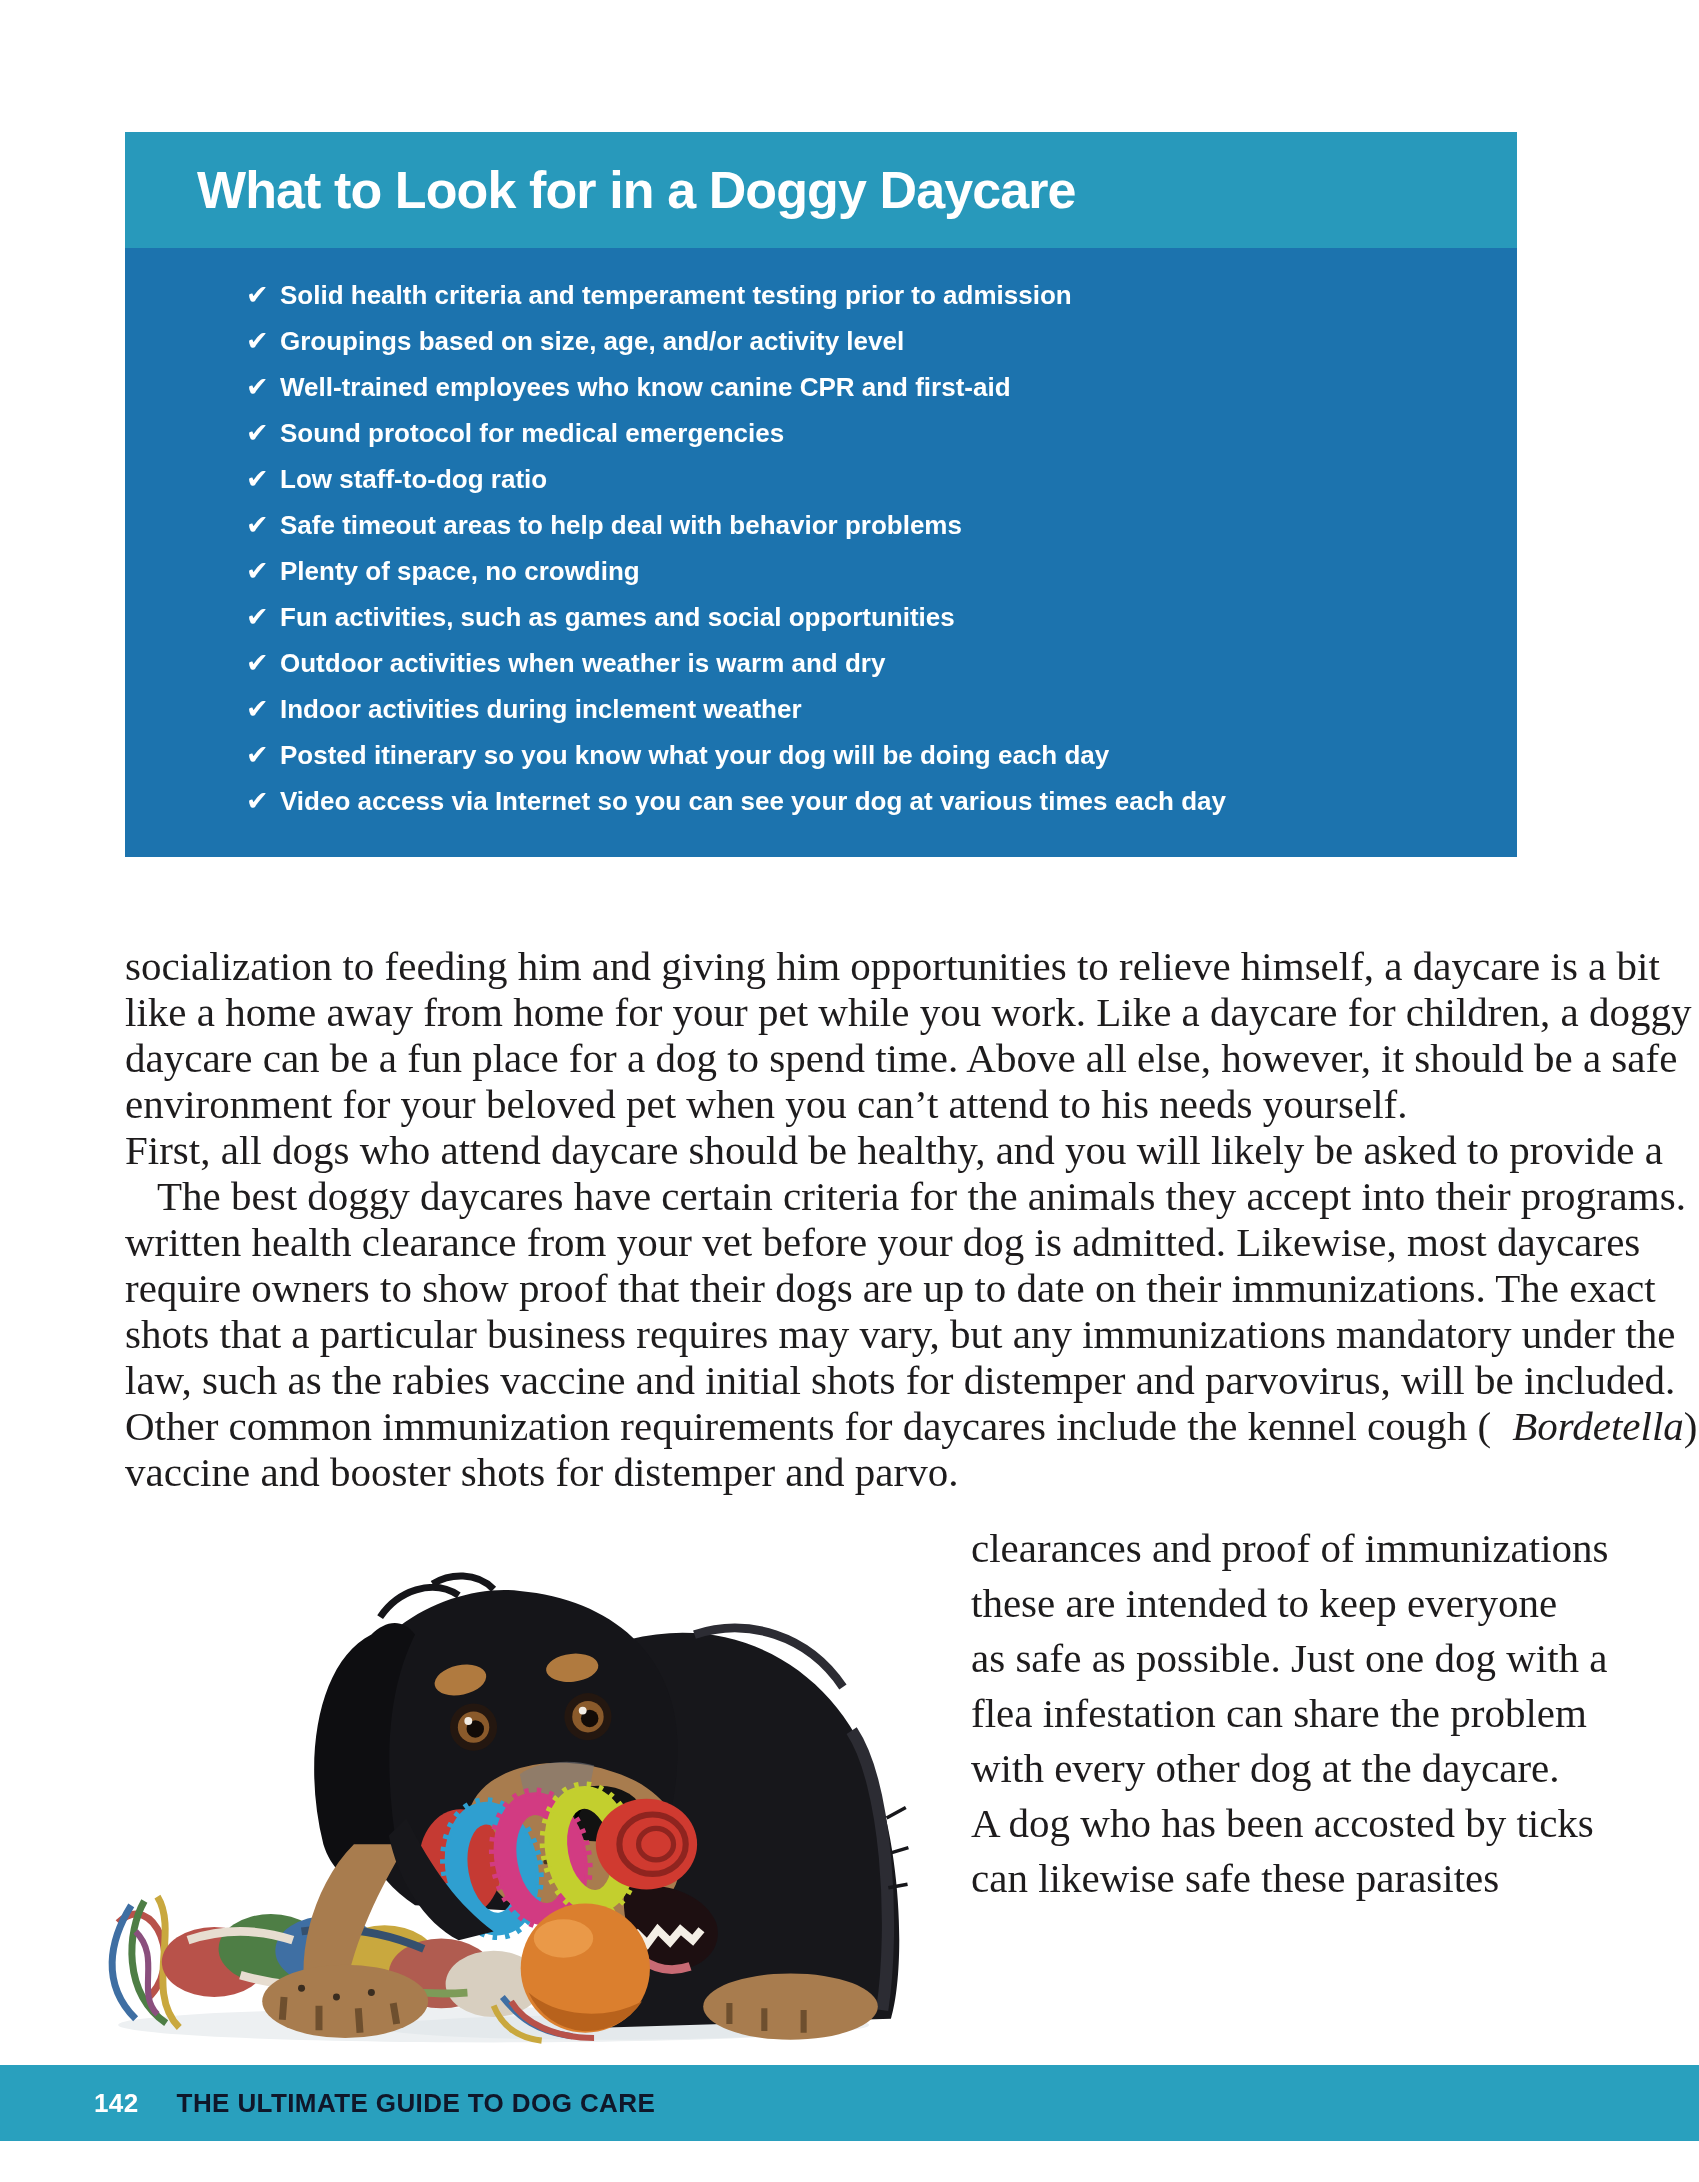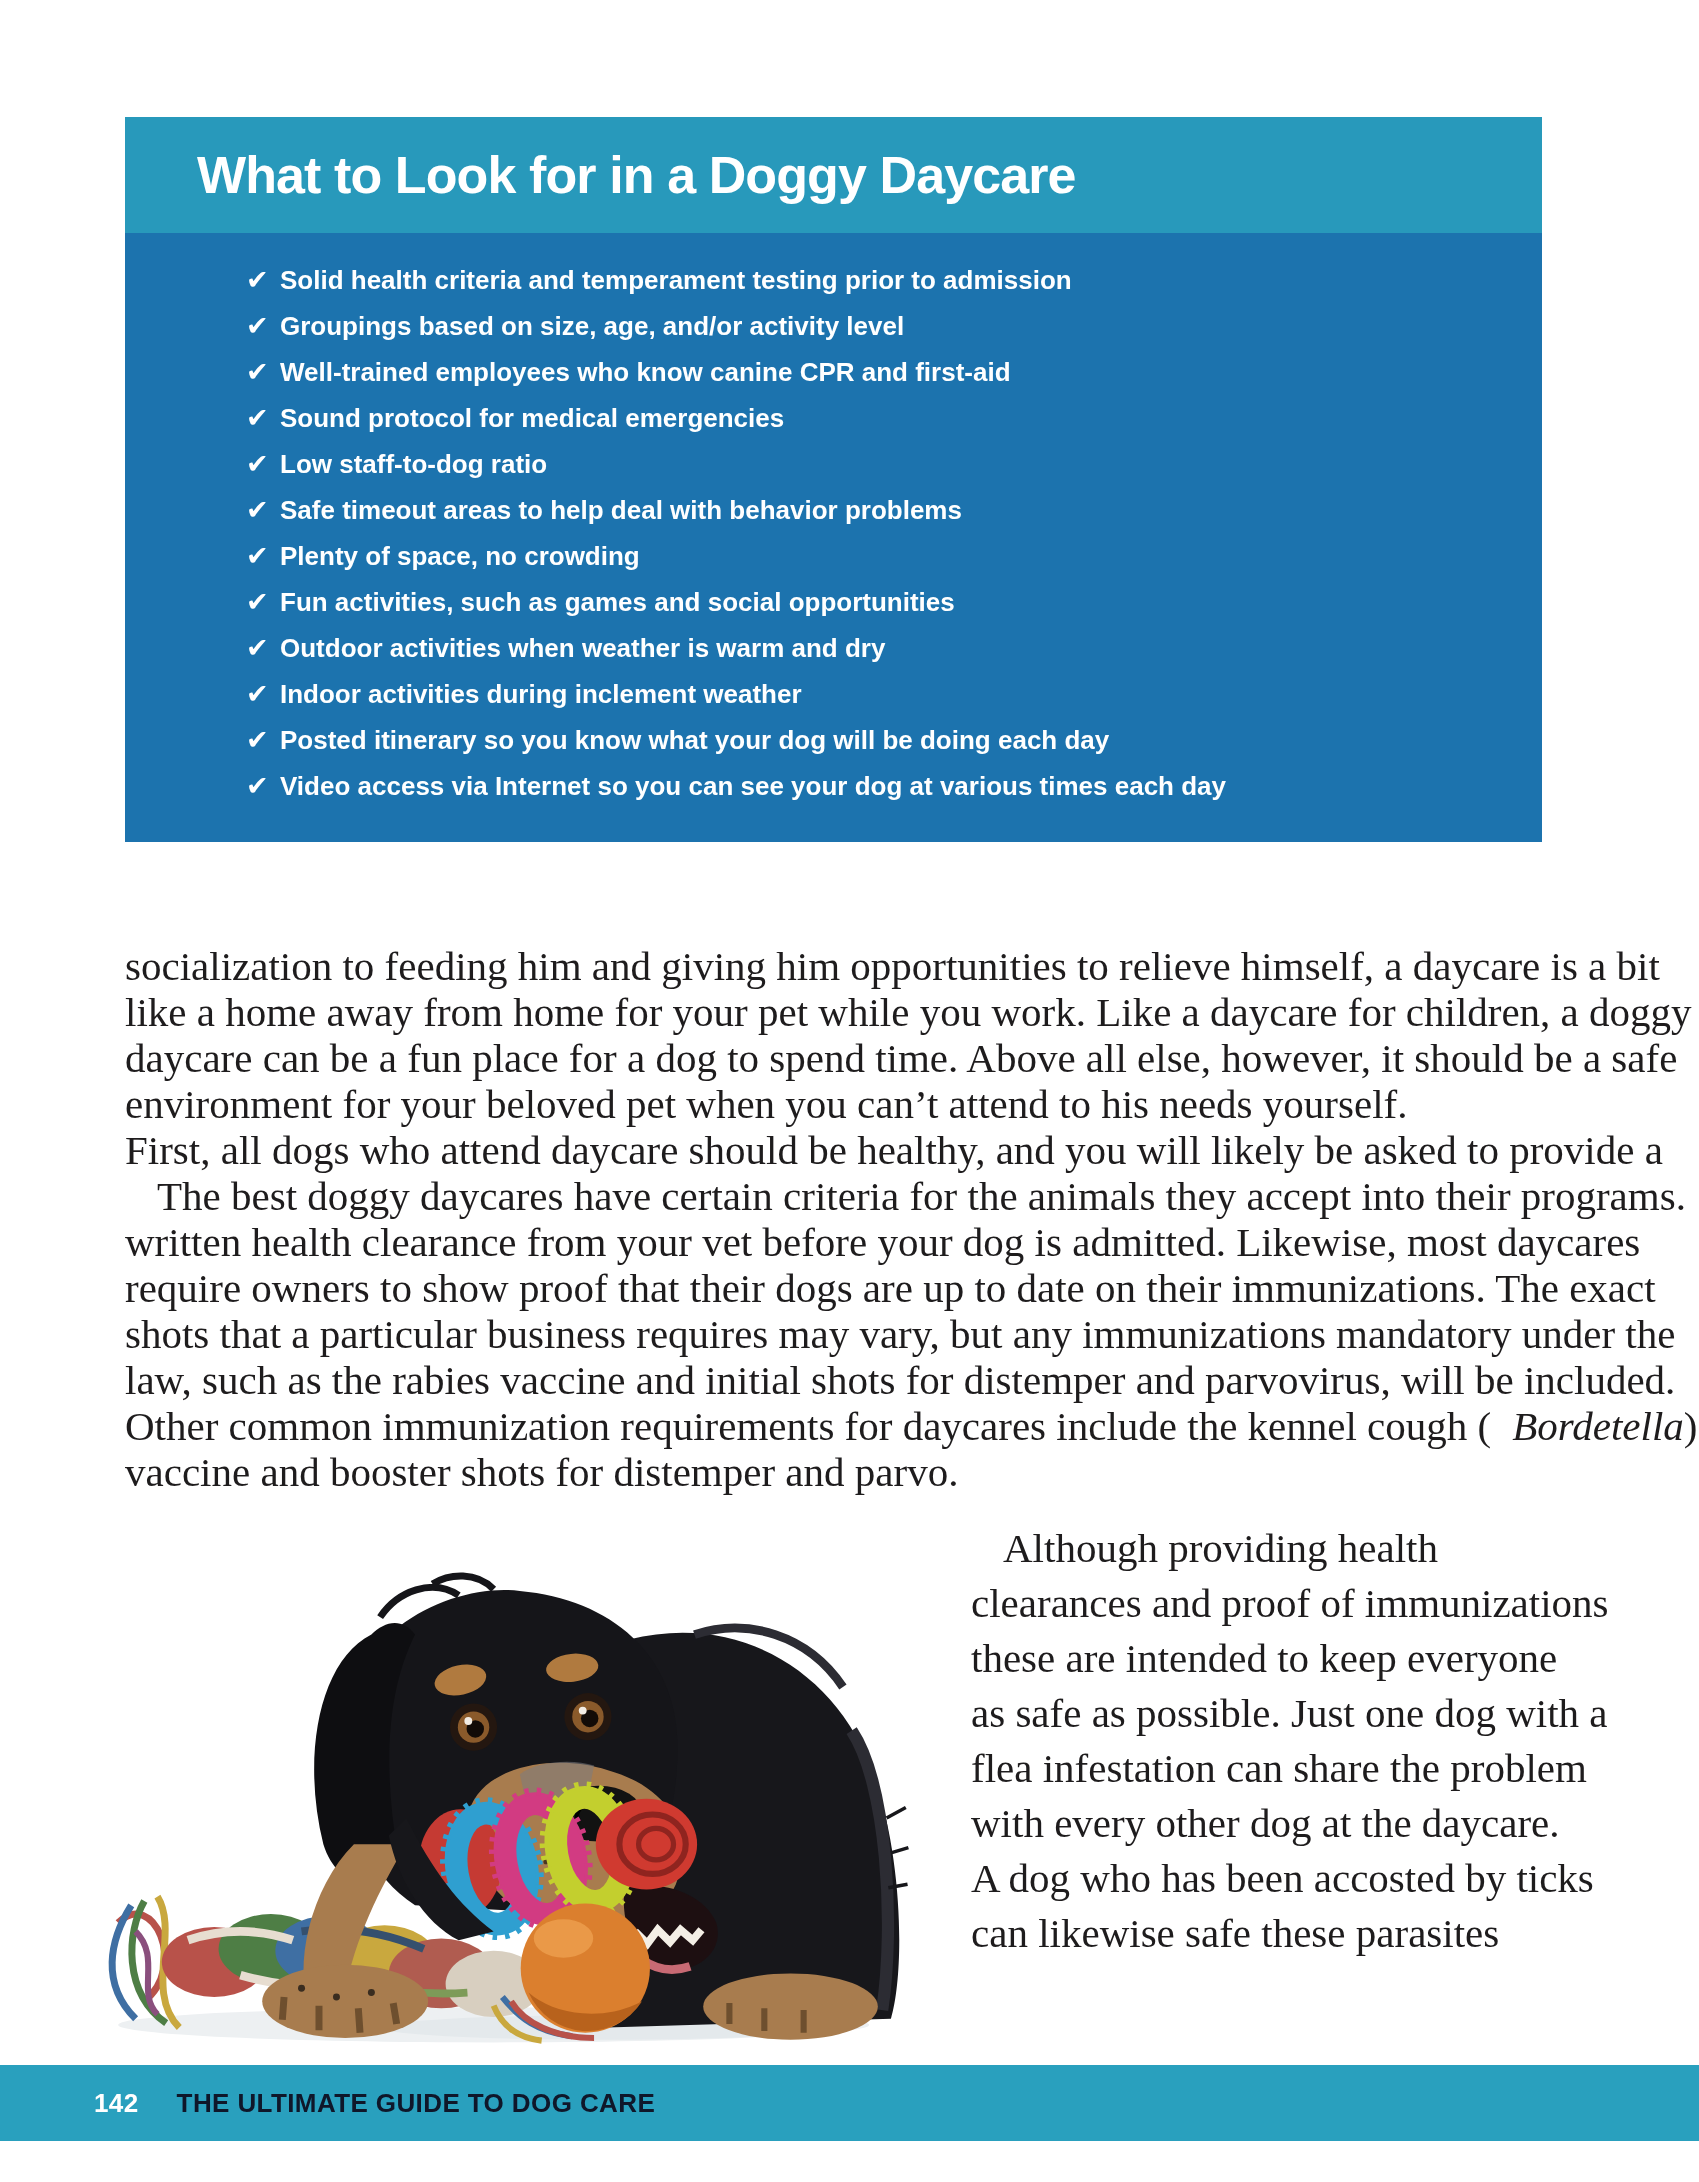--- a/index.html
+++ b/index.html
@@ -1,20 +1,20 @@
 <!DOCTYPE html>
 <html style="font-size:14px"><head>
 <meta charset="utf-8">
 <style>
   html,body{margin:0;padding:0;background:#ffffff;}
   #page{position:relative;width:1700px;height:2183px;background:#ffffff;overflow:hidden;
         font-family:"Liberation Sans",sans-serif;}
 
   
-  #infobox{position:absolute;left:125px;top:117px;width:1392px;height:725px;padding-left:25px;}
+  #infobox{position:absolute;left:125px;top:132px;width:1392px;height:725px;}
   #infobox-header{position:absolute;left:0;top:0;width:100%;height:116px;display:flex;align-items:center;}
   #infobox-title{padding-left:72px;color:#ffffff;font-size:52px;font-weight:700;letter-spacing:-0.9px;}
   #infobox-body{position:absolute;left:0;top:116px;width:100%;height:609px;}
   .check-item{position:relative;height:46px;line-height:46px;color:#ffffff;
               font-size:26px;font-weight:700;padding-left:155px;white-space:nowrap;}
   .check-item .tick{position:absolute;left:121px;top:0;font-weight:400;font-size:27px;}
   #check-list{padding-top:23.6px;}
 
   
   .serif-line{height:46px;line-height:46px;font-family:"Liberation Serif",serif;
@@ -178,21 +178,20 @@
       <path d="M230,505 l-2,26 M270,515 l0,28 M315,518 l2,28 M355,512 l4,24" stroke="#6e4f2e" stroke-width="8"></path>
       <circle cx="250" cy="495" r="4" fill="#3a2d20"></circle>
         <circle cx="290" cy="505" r="4" fill="#3a2d20"></circle>
       <circle cx="330" cy="500" r="4" fill="#3a2d20"></circle>
     </g>
 
     <path d="M370,300 C400,360 430,400 470,430 L430,440 C390,420 360,370 350,320 Z" fill="#17171B"></path>
   </svg>
 
   <div id="para3">
-    <div class="serif-line indent">Although providing health</div>
     <div class="serif-line">clearances and proof of immunizations</div>
     <div class="serif-line">these are intended to keep everyone</div>
     <div class="serif-line">as safe as possible. Just one dog with a</div>
     <div class="serif-line">flea infestation can share the problem</div>
     <div class="serif-line">with every other dog at the daycare.</div>
     <div class="serif-line">A dog who has been accosted by ticks</div>
     <div class="serif-line">can likewise safe these parasites</div>
   </div>
 
   <div id="footer" style="background: rgb(41, 160, 190);">

